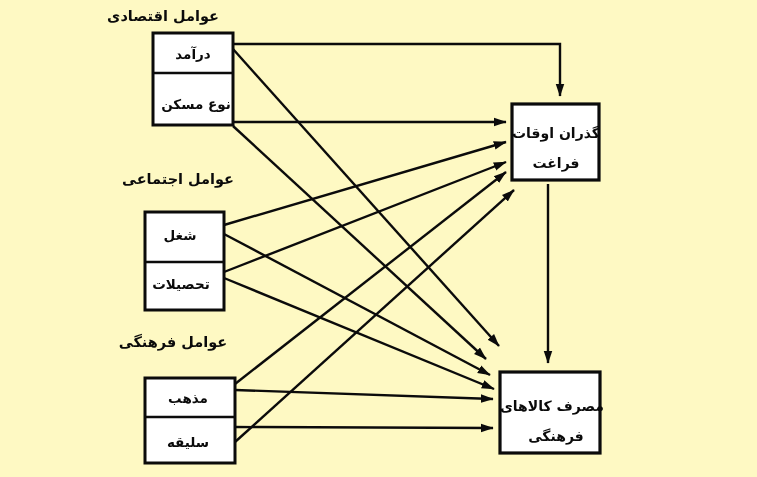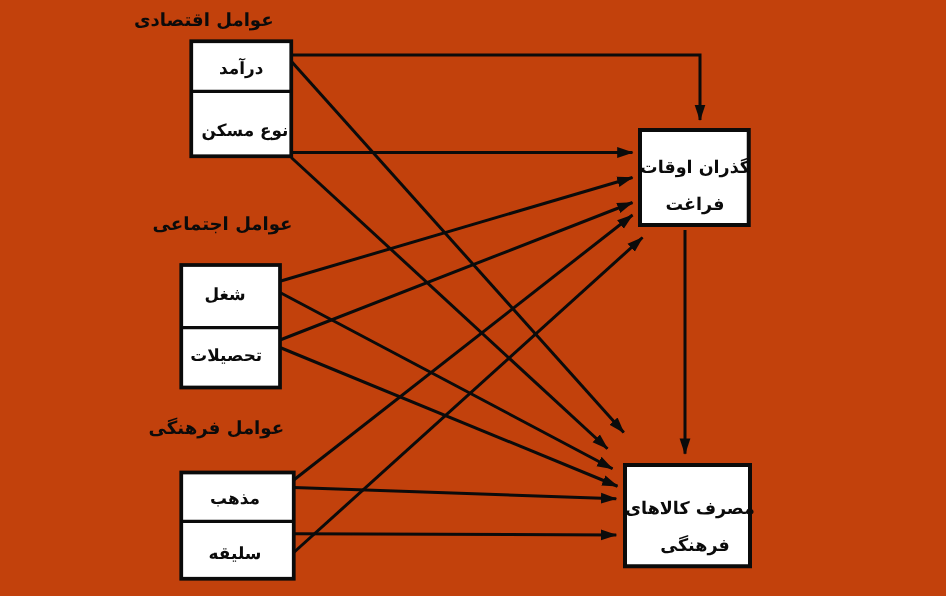--- a/index.html
+++ b/index.html
@@ -4,21 +4,21 @@
 <style>
   html, body {
     margin: 0;
     padding: 0;
     background: #ffffff;
   }
   .stage {
     position: relative;
     width: 757px;
     height: 477px;
-    background: #c2410c;
+    background: #fef9c3;
     overflow: hidden;
   }
   svg.diagram {
     position: absolute;
     left: 0;
     top: 0;
   }
   svg.diagram text {
     font-family: "DejaVu Sans", sans-serif;
     font-weight: 700;

